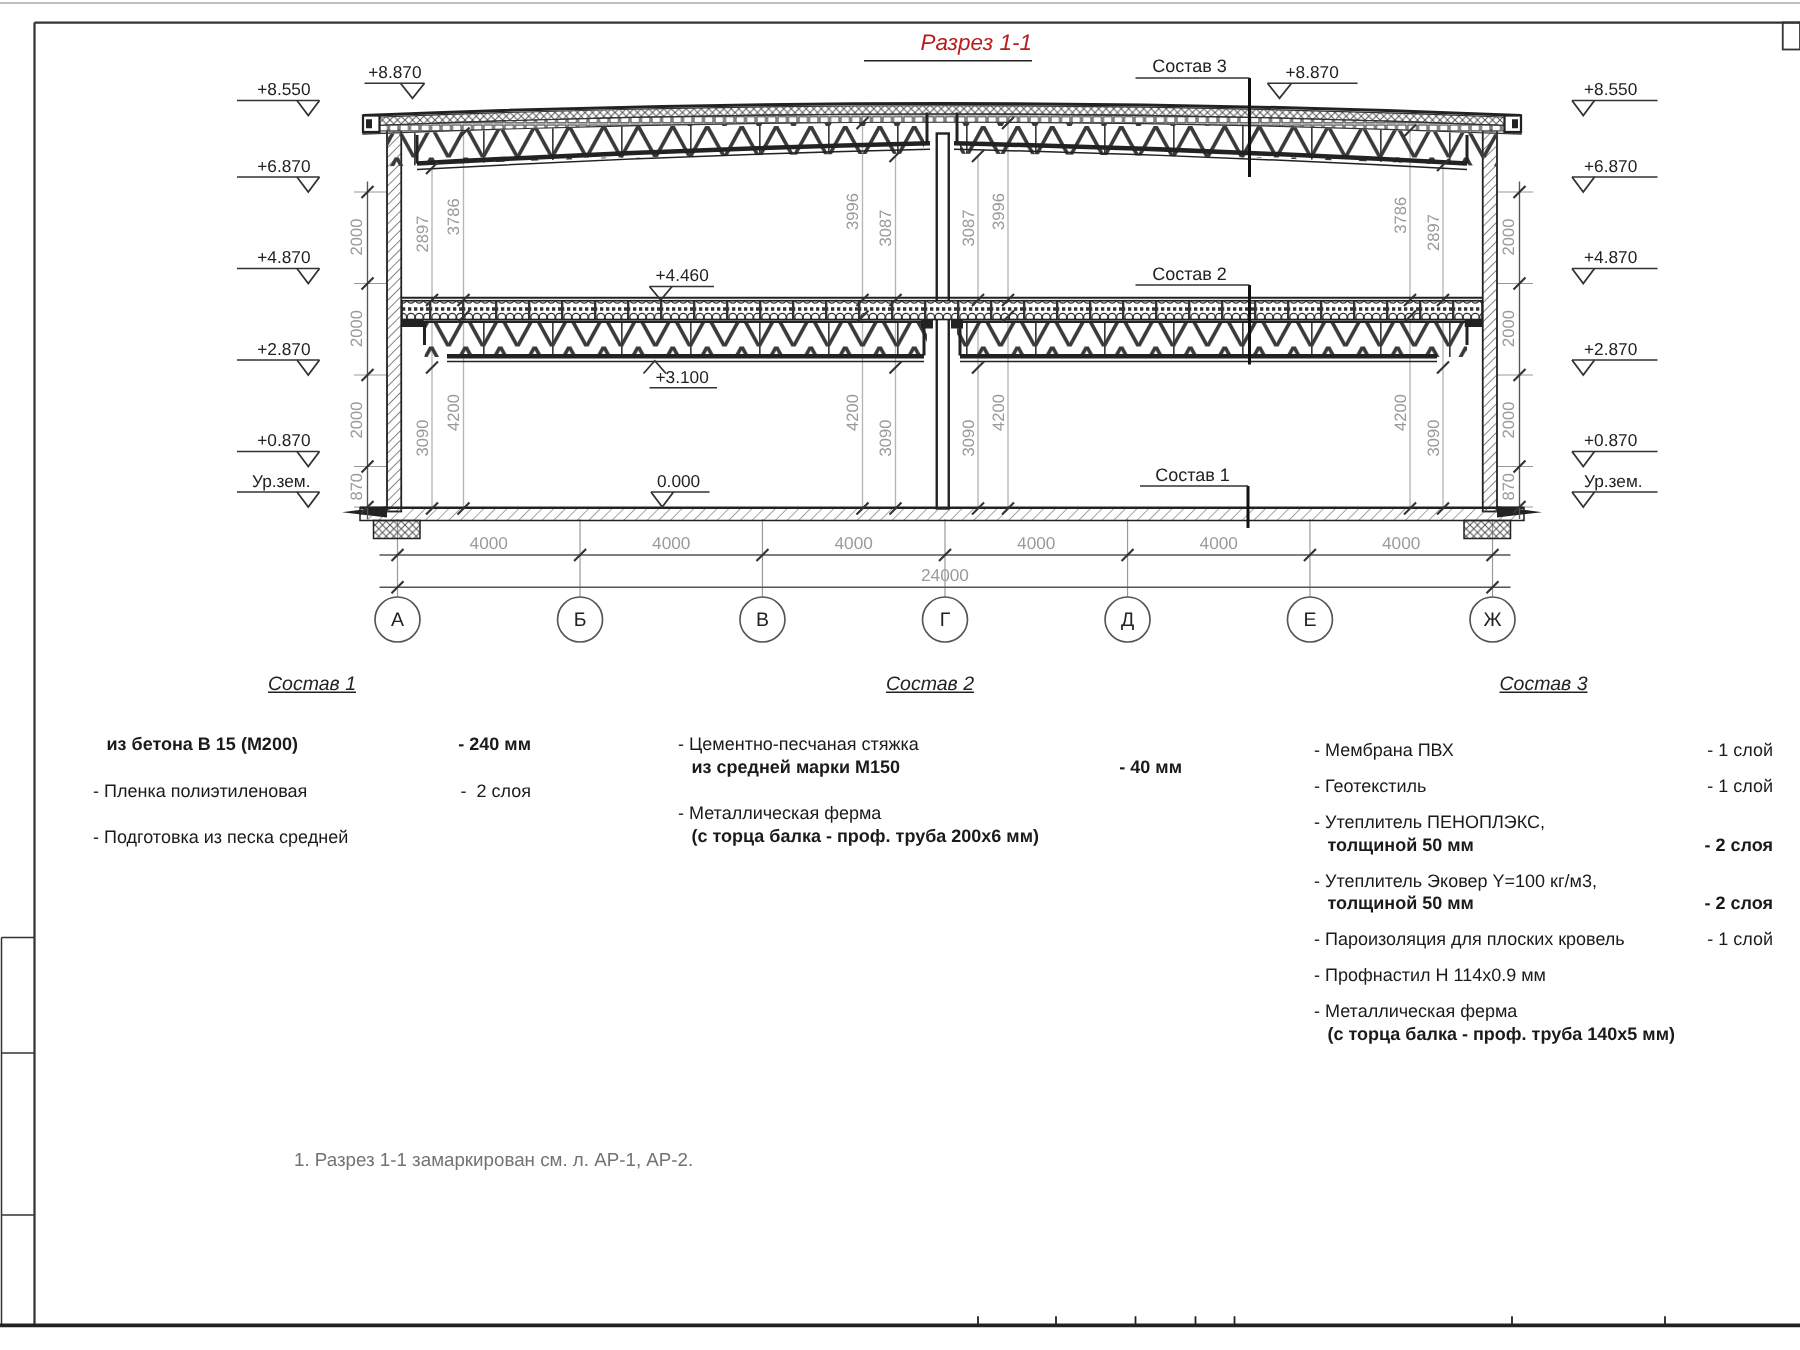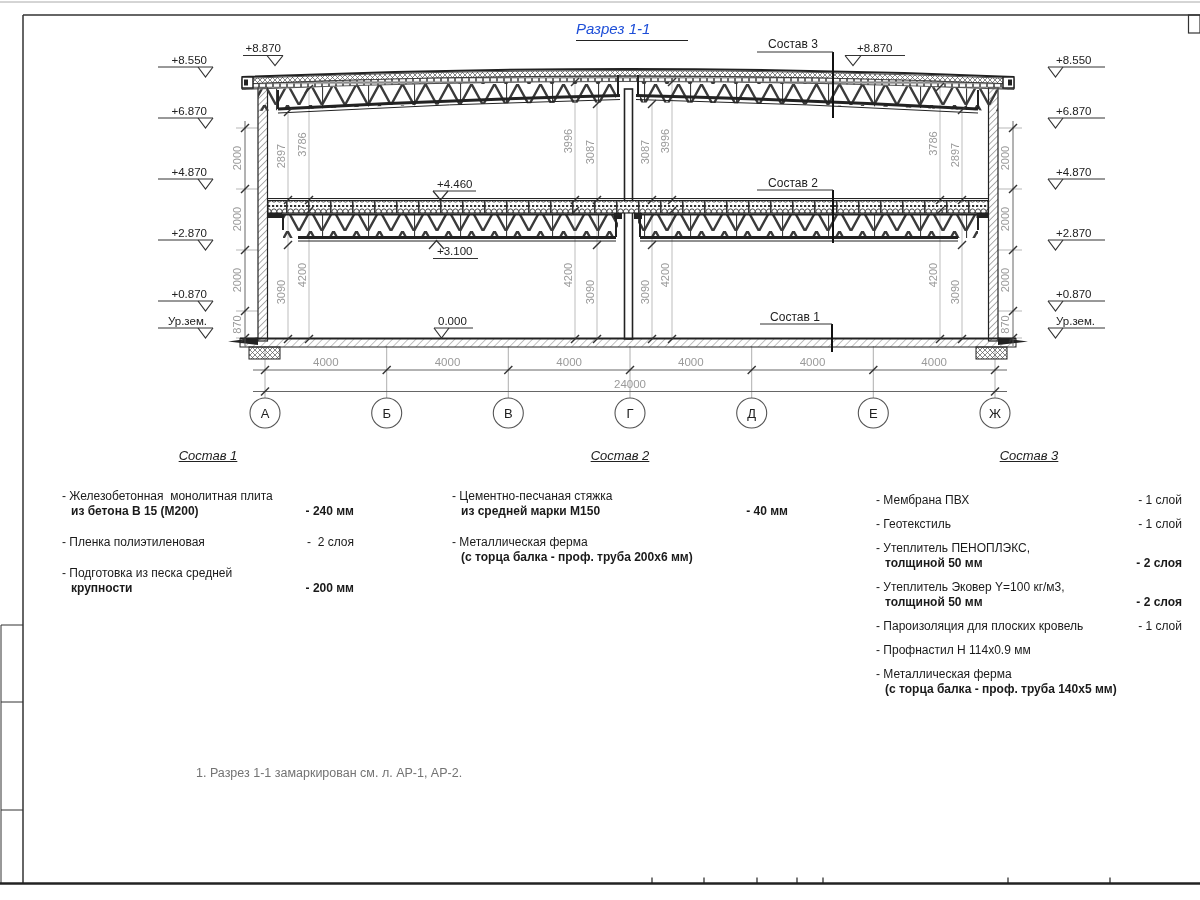--- a/index.html
+++ b/index.html
@@ -1,21 +1,21 @@
 <!DOCTYPE html>
 <html><head>
 <meta charset="utf-8">
 <style>
   html,body{margin:0;padding:0;background:#fff;}
   #sheet{position:relative;width:1200px;height:900px;background:#fff;overflow:hidden;
          font-family:"Liberation Sans",sans-serif;color:#1a1a1a;}
   #drawing{position:absolute;left:0;top:0;}
   svg text{font-family:"Liberation Sans",sans-serif;}
-  .sheet-title{position:absolute;left:576px;top:20px;width:112px;text-align:left;
-    font-style:italic;font-size:15px;color:#1d4ed8;border-bottom:1.4px solid #222;padding-bottom:3px;}
+  .sheet-title{position:absolute;left:576px;top:20px;width:112px;text-align:right;
+    font-style:italic;font-size:15px;color:#b91c1c;border-bottom:1.4px solid #222;padding-bottom:3px;}
   .listcol{position:absolute;top:448px;font-size:12px;line-height:15px;color:#1a1a1a;}
   .ltitle{text-align:center;font-style:italic;font-size:13px;text-decoration:underline;
     margin-bottom:26px;color:#222;}
   .tight .ltitle{margin-bottom:30px;}
   .litem{margin-bottom:16px;}
   .tight .litem{margin-bottom:9px;}
   .lline{display:flex;justify-content:space-between;}
   .lline.cont{padding-left:9px;font-weight:bold;}
   .lt{white-space:pre-wrap;}
   .lval{margin-left:10px;white-space:pre;}
@@ -328,41 +328,34 @@
         <text x="795" y="320.5" fill="#222" font-size="12" text-anchor="middle">Состав 1</text>
       </g>
   </svg>
 
   <div class="sheet-title">Разрез 1-1</div>
 
   <div class="listcol" style="left:62px;width:292px">
     <div class="ltitle">Состав 1</div>
     <div class="litems">
         <div class="litem">
-          <div class="lline">
-            <span class="lt">- Железобетонная  монолитная плита</span>
-          </div>
           <div class="lline cont">
             <span class="lt">из бетона В 15 (М200)</span>
             <span class="lval">- 240 мм</span>
           </div>
         </div>
         <div class="litem">
           <div class="lline">
             <span class="lt">- Пленка полиэтиленовая</span>
             <span class="lval">-  2 слоя</span>
           </div>
         </div>
         <div class="litem">
           <div class="lline">
             <span class="lt">- Подготовка из песка средней</span>
-          </div>
-          <div class="lline cont">
-            <span class="lt">крупности</span>
-            <span class="lval">- 200 мм</span>
           </div>
         </div>
       </div>
   </div>
   <div class="listcol" style="left:452px;width:336px">
     <div class="ltitle">Состав 2</div>
     <div class="litems">
         <div class="litem">
           <div class="lline">
             <span class="lt">- Цементно-песчаная стяжка</span>

